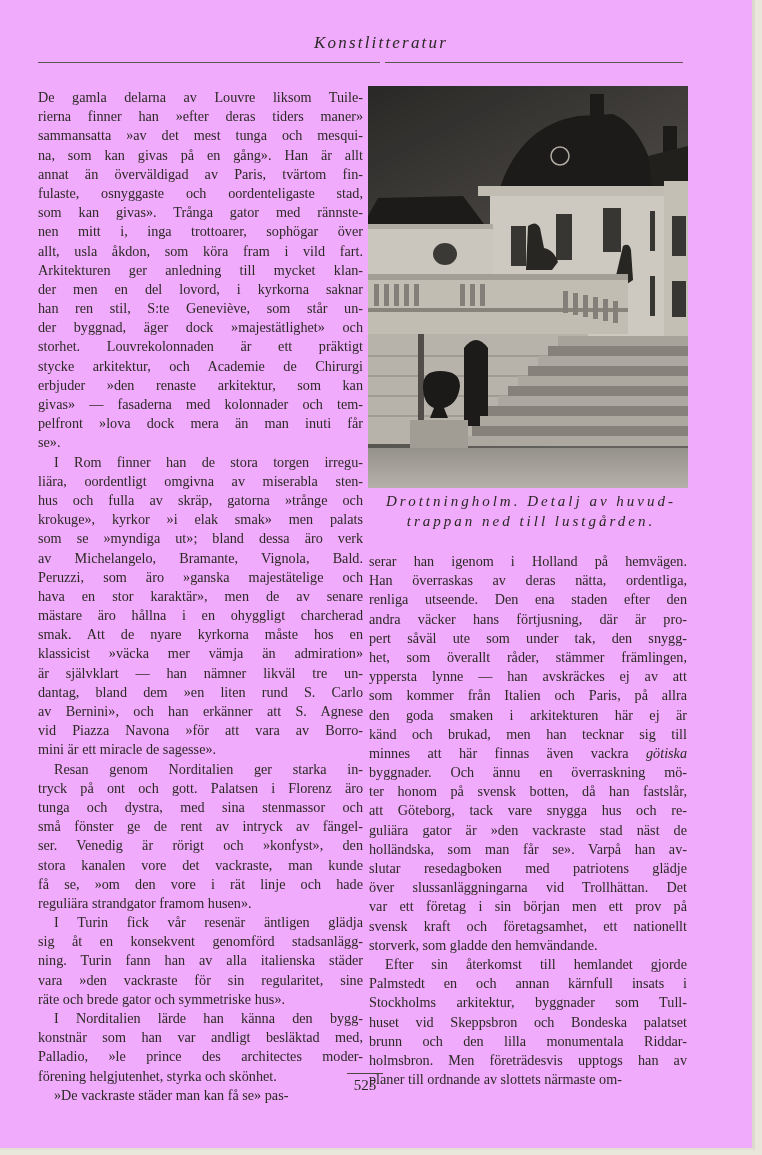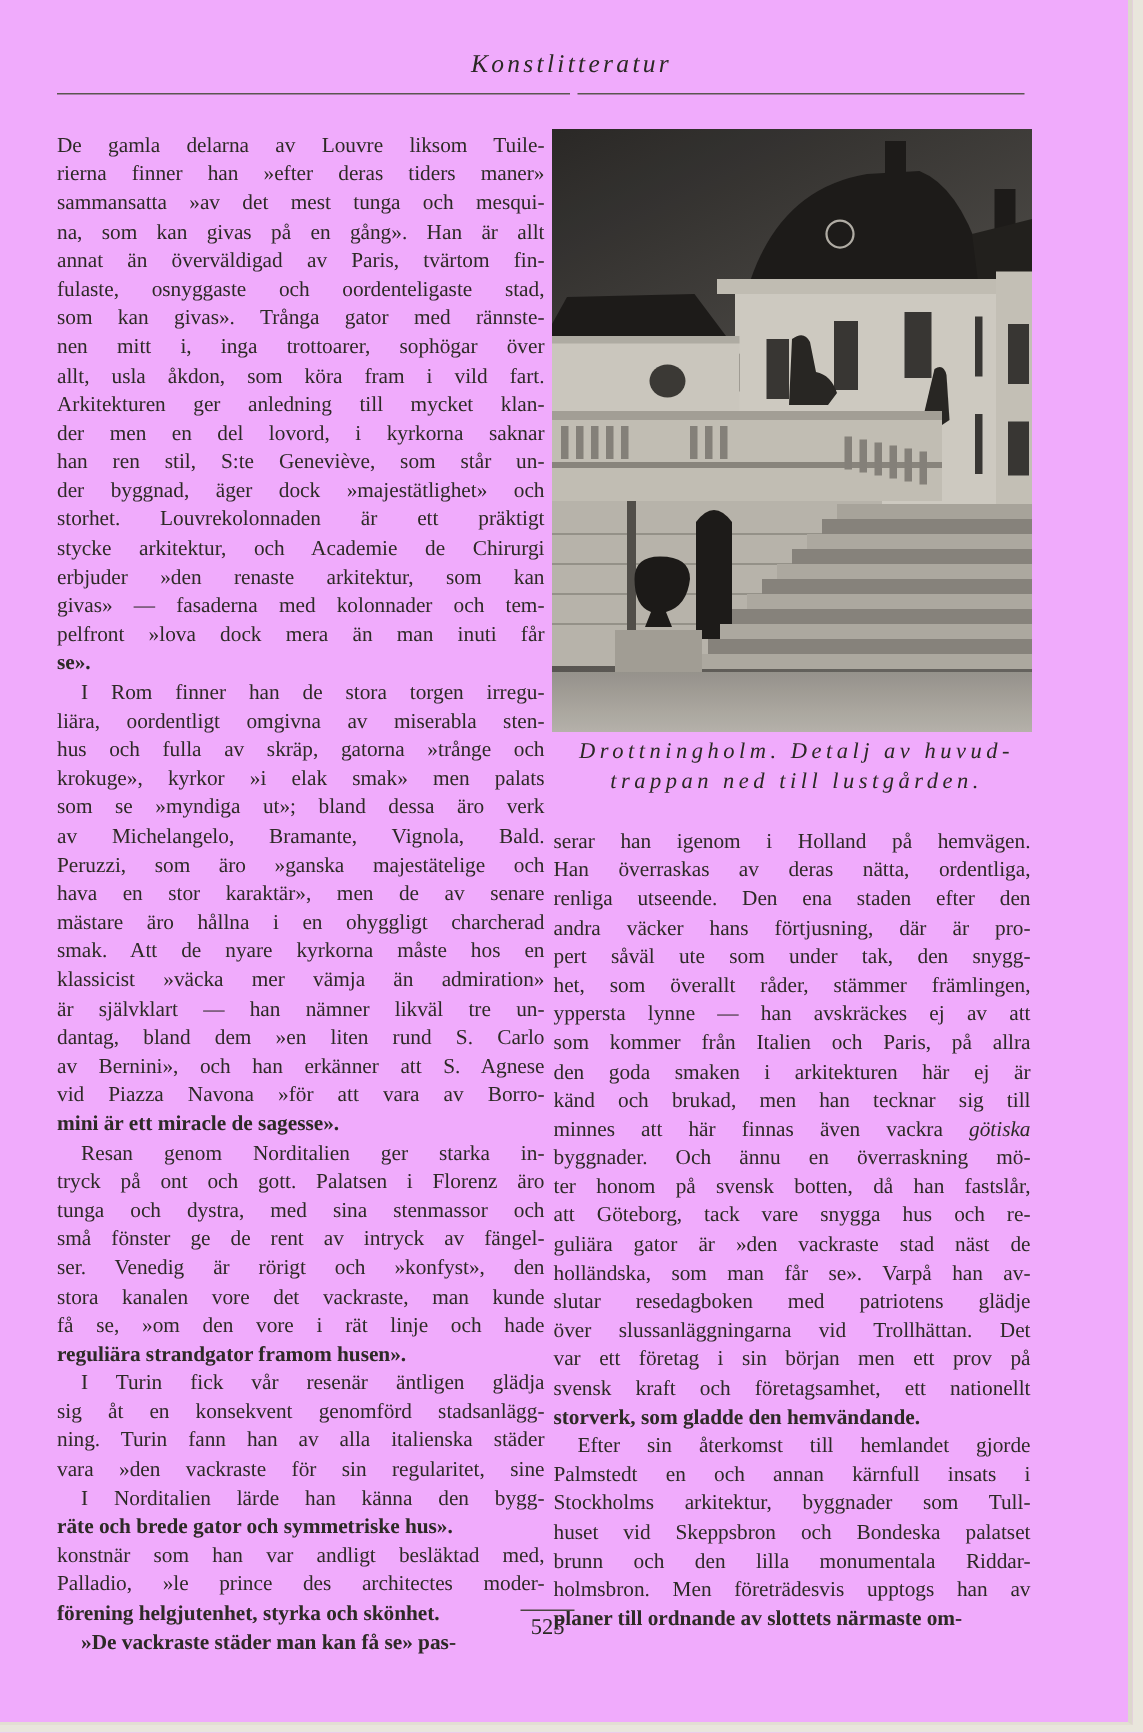--- a/index.html
+++ b/index.html
@@ -35,21 +35,21 @@
   }
   .col-left { left: 38px; top: 88px; width: 325px; }
   .col-right { left: 369px; top: 552px; width: 318px; }
   .line {
     display: block;
     text-align: justify;
     text-align-last: justify;
     white-space: nowrap;
     height: 19.2px;
   }
-  .line.last { text-align-last: left; font-weight: bold; }
+  .line.last { text-align-last: left; }
   .line.indent { padding-left: 16px; }
   .em { font-style: italic; }
   .photo {
     position: absolute; left: 368px; top: 86px;
     width: 320px; height: 402px;
     overflow: hidden;
     background: #3a3835;
   }
   .caption {
     position: absolute; left: 366px; top: 491px; width: 330px;
@@ -119,22 +119,22 @@
       <span class="line">tunga och dystra, med sina stenmassor och</span>
       <span class="line">små fönster ge de rent av intryck av fängel-</span>
       <span class="line">ser. Venedig är rörigt och »konfyst», den</span>
       <span class="line">stora kanalen vore det vackraste, man kunde</span>
       <span class="line">få se, »om den vore i rät linje och hade</span>
       <span class="line last">reguliära strandgator framom husen».</span>
       <span class="line indent">I Turin fick vår resenär äntligen glädja</span>
       <span class="line">sig åt en konsekvent genomförd stadsanlägg-</span>
       <span class="line">ning. Turin fann han av alla italienska städer</span>
       <span class="line">vara »den vackraste för sin regularitet, sine</span>
+      <span class="line last">räte och brede gator och symmetriske hus».</span>
       <span class="line indent">I Norditalien lärde han känna den bygg-</span>
-      <span class="line last">räte och brede gator och symmetriske hus».</span>
       <span class="line">konstnär som han var andligt besläktad med,</span>
       <span class="line">Palladio, »le prince des architectes moder-</span>
       <span class="line last">förening helgjutenhet, styrka och skönhet.</span>
       <span class="line indent last">»De vackraste städer man kan få se» pas-</span>
     </div>
 
   <div class="photo">
     <svg width="320" height="402" viewBox="0 0 320 402" xmlns="http://www.w3.org/2000/svg">
       <defs>
         <linearGradient id="sky" x1="0" y1="0" x2="0.4" y2="1">

